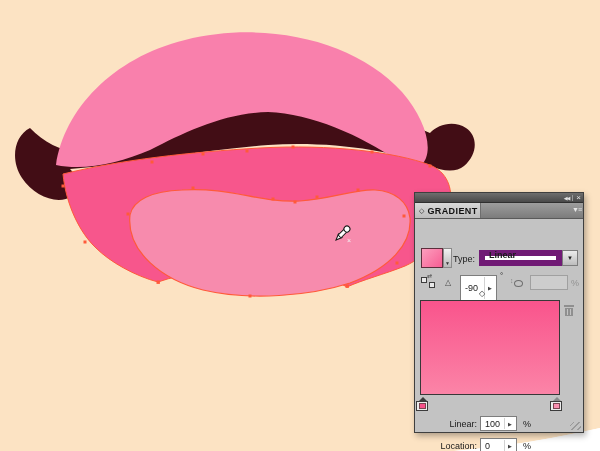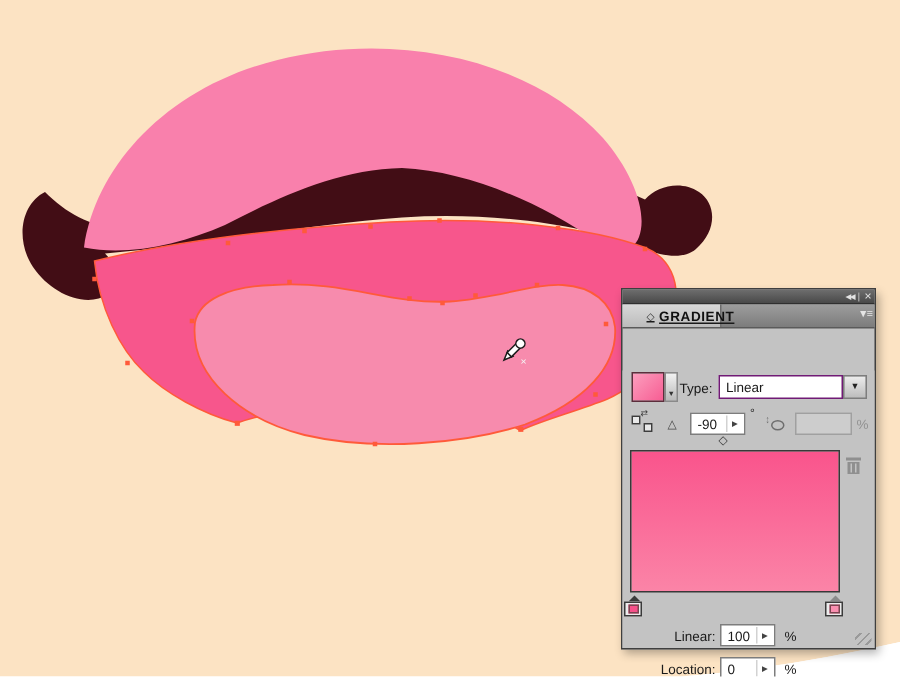--- a/index.html
+++ b/index.html
@@ -33,21 +33,21 @@
   .closeic{font-size:8px;line-height:8px;}
   .tabs{
     position:absolute;left:0;top:10px;right:0;height:16px;
     background:linear-gradient(#9d9d9d,#7c7c7c);
     border-bottom:1px solid #5a5a5a;box-sizing:border-box;
   }
   .tab-active{
     position:absolute;left:0;top:0;height:15px;width:66px;
     background:linear-gradient(#d8d8d8,#bcbcbc);
     border-right:1px solid #6e6e6e;
-    display:flex;align-items:center;padding-left:16px;gap:3px;box-sizing:border-box;text-decoration:underline;
+    display:flex;align-items:center;padding-left:4px;gap:3px;box-sizing:border-box;
   }
   .tab-ic{font-size:7px;color:#333;}
   .tab-label{font-weight:bold;font-size:9px;color:#111;letter-spacing:.4px;}
   .panel-menu{
     position:absolute;right:2px;top:3px;color:#e6e6e6;font-size:7px;letter-spacing:-1px;
   }
   .body-area{position:absolute;left:0;top:26px;right:0;bottom:0;background:#c3c3c3;margin-top:28px;}
 
   .swatch{
     position:absolute;left:6px;top:1px;width:22px;height:20px;
@@ -67,21 +67,21 @@
   }
   .field.disabled{background:#cdcdcd;border-color:#a0a0a0;}
   .stepper{
     position:absolute;right:1px;top:1px;bottom:1px;width:10px;
     display:flex;align-items:center;justify-content:center;
     border-left:1px solid #d2d2d2;font-size:5px;color:#444;
   }
   .combo{position:absolute;left:64px;top:3px;width:99px;height:16px;}
   .combo .txt{
     position:absolute;left:0;top:0;width:83px;height:16px;background:#fff;
-    border:1px solid #701a75;box-sizing:border-box;display:flex;align-items:center;padding-left:4px;
+    border:6px solid #701a75;box-sizing:border-box;display:flex;align-items:flex-end;padding-left:4px;font-weight:bold;
   }
   .combo .btn{
     position:absolute;right:0;top:0;width:16px;height:16px;
     background:linear-gradient(#ececec,#bdbdbd);
     border:1px solid #7d7d7d;box-sizing:border-box;
     display:flex;align-items:center;justify-content:center;font-size:6px;color:#222;
   }
   .rev-icon{position:absolute;left:6px;top:27px;width:16px;height:16px;}
   .rev-icon .sq{position:absolute;width:6px;height:6px;border:1px solid #3d3d3d;box-sizing:border-box;background:#e9e9e9;}
   .rev-icon .a{position:absolute;font-size:6px;color:#3d3d3d;line-height:6px;}
@@ -212,21 +212,21 @@
         <span>▼</span>
       </div>
     </div>
 
     <div class="rev-icon">
       <span class="a" style="left:6px;top:-1px;">⇄</span>
       <div class="sq" style="left:0;top:3px;"></div>
       <div class="sq" style="left:8px;top:8px;"></div>
     </div>
     <span class="tri-icon">△</span>
-    <div class="field" style="left:45px;top:28px;width:37px;height:15px;">
+    <div class="field" style="left:45px;top:28px;width:37px;height:26px;">
       <span>-90</span>
       <span class="stepper">▶</span>
     </div>
     <span class="deg">°</span>
     <div class="aspect-icon">
       <span class="vr">↕</span>
       <div class="ell"></div>
     </div>
     <div class="field disabled" style="left:115px;top:28px;width:38px;height:15px;">
       <span></span>

